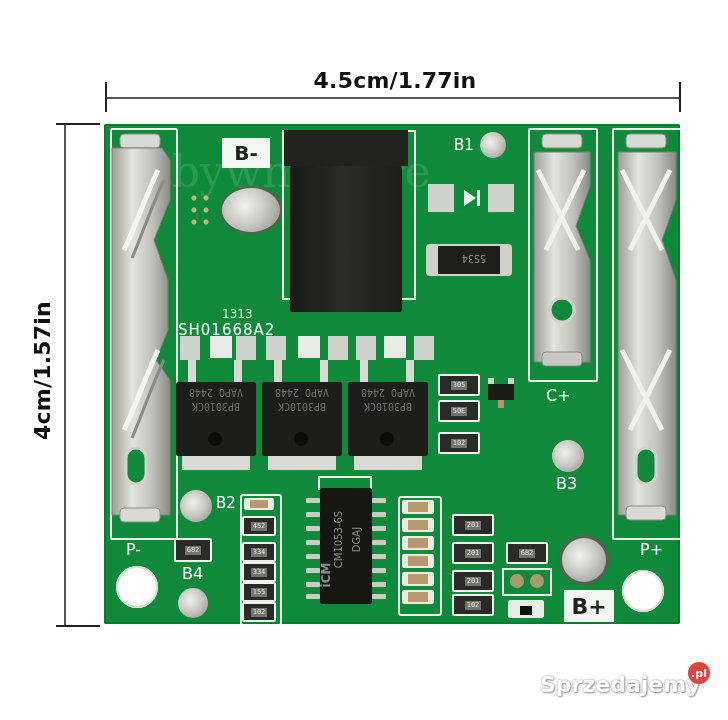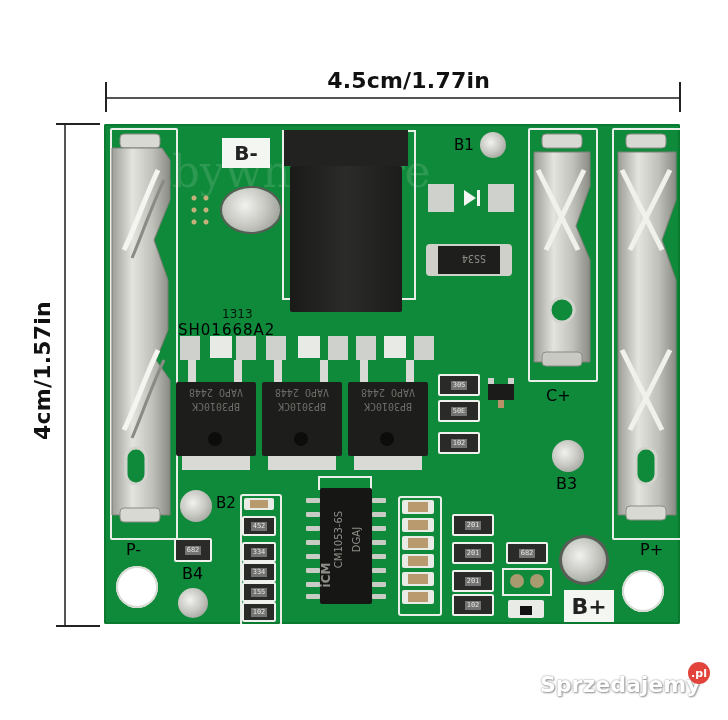--- a/index.html
+++ b/index.html
@@ -1,21 +1,21 @@
 <!DOCTYPE html>
 <html><head>
 <meta charset="utf-8">
 <style>
   html, body { margin:0; padding:0; }
   body { width:728px; height:720px; background:#ffffff; position:relative; overflow:hidden; font-family:"Liberation Sans", sans-serif; }
   .abs { position:absolute; }
   .dim-text { font-family:"DejaVu Sans", sans-serif; font-weight:bold; color:#111; font-size:22px; letter-spacing:0.2px; }
   .pcb { left:104px; top:124px; width:576px; height:500px; background:#0f8a3a; border-radius:2px; overflow:hidden;
          box-shadow: inset 0 0 0 2px #0b7a31; }
-  .silk { color:#000000; font-family:"DejaVu Sans", sans-serif; }
+  .silk { color:#ffffff; font-family:"DejaVu Sans", sans-serif; }
   .label-box { background:#f4f6f2; color:#222; font-family:"DejaVu Sans", sans-serif; font-weight:bold; display:flex; align-items:center; justify-content:center; }
   .outline { border:2px solid #e9efe8; border-radius:2px; }
   .pad { background:#cfd2cc; }
   .hole { background:#ffffff; border-radius:50%; }
   .screw { border-radius:50%; background:radial-gradient(circle at 40% 40%, #f1f1ee 0%, #c9cac4 45%, #8d8e88 100%); }
   .mosfet { background:#1d1d1b; border-radius:2px; }
   .mos-text { color:#6d6d68; font-family:"DejaVu Sans Mono", monospace; font-size:10px; transform:rotate(180deg); text-align:center; line-height:13px; }
   .mos-tab { background:#d9dad5; }
   .res { background:#2a2b28; border:2px solid #eef1ec; border-radius:2px; display:flex; align-items:center; justify-content:center; }
   .res .code { background:#737373; color:#e6e6e0; font-family:"DejaVu Sans Mono", monospace; font-size:7px; padding:0 2px; line-height:9px; }
@@ -25,21 +25,21 @@
   .ic-pin { background:#c9cbc5; height:5px; width:14px; border-radius:1px; }
   .ic-text { color:#8f8f8a; font-family:"DejaVu Sans", sans-serif; font-size:10px; transform:rotate(-90deg); white-space:nowrap; }
   .watermark { color:rgba(255,255,255,0.12); font-family:"DejaVu Serif", serif; font-size:44px; }
 </style>
 </head>
 <body>
 
 <div class="abs" style="left:106px;top:97px;width:574px;height:2px;background:#555;"></div>
 <div class="abs" style="left:105px;top:82px;width:2px;height:30px;background:#222;"></div>
 <div class="abs" style="left:679px;top:82px;width:2px;height:30px;background:#222;"></div>
-<div class="abs dim-text" style="left:300px;top:68px;width:190px;text-align:right;">4.5cm/1.77in</div>
+<div class="abs dim-text" style="left:300px;top:68px;width:190px;text-align:center;">4.5cm/1.77in</div>
 
 <div class="abs" style="left:64px;top:124px;width:2px;height:502px;background:#555;"></div>
 <div class="abs" style="left:56px;top:123px;width:44px;height:2px;background:#222;"></div>
 <div class="abs" style="left:56px;top:625px;width:44px;height:2px;background:#222;"></div>
 <div class="abs dim-text" style="left:-53px;top:358px;width:190px;text-align:center;transform:rotate(-90deg);">4cm/1.57in</div>
 
 <div class="abs pcb">
 
   <div class="abs watermark" style="left:50px;top:22px;">tbywnestore</div>
 

